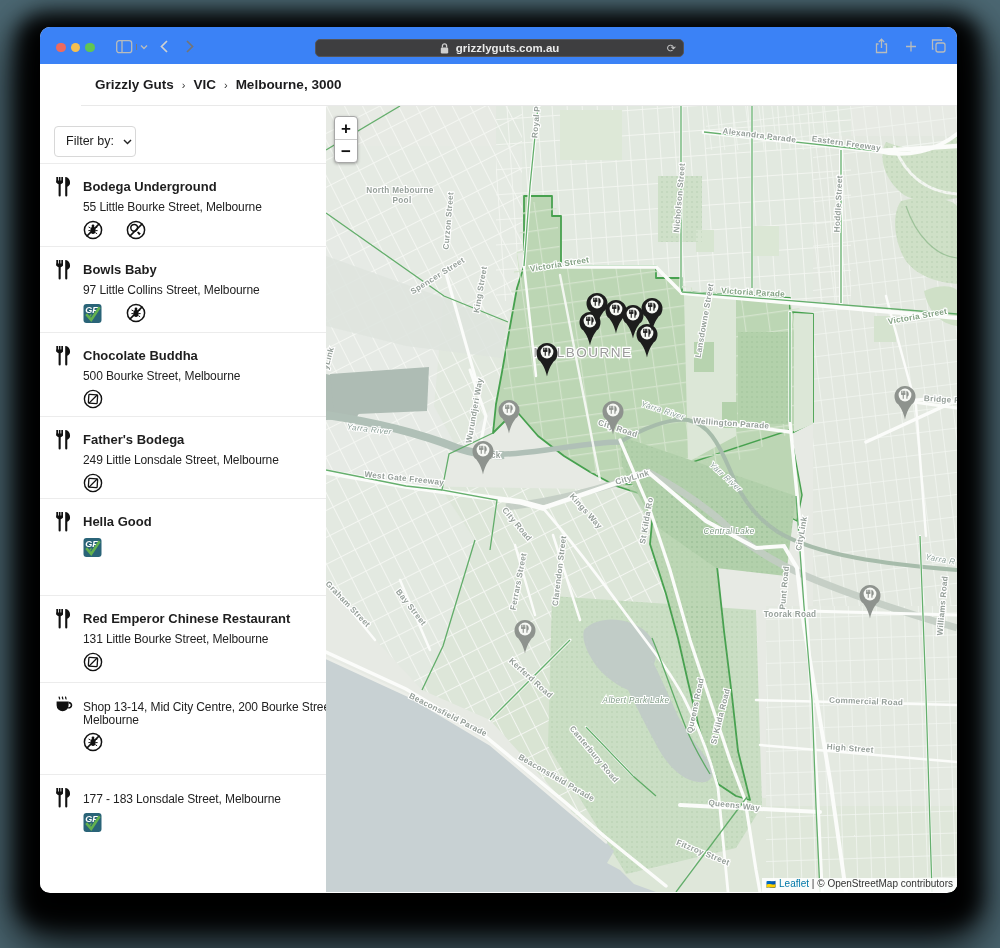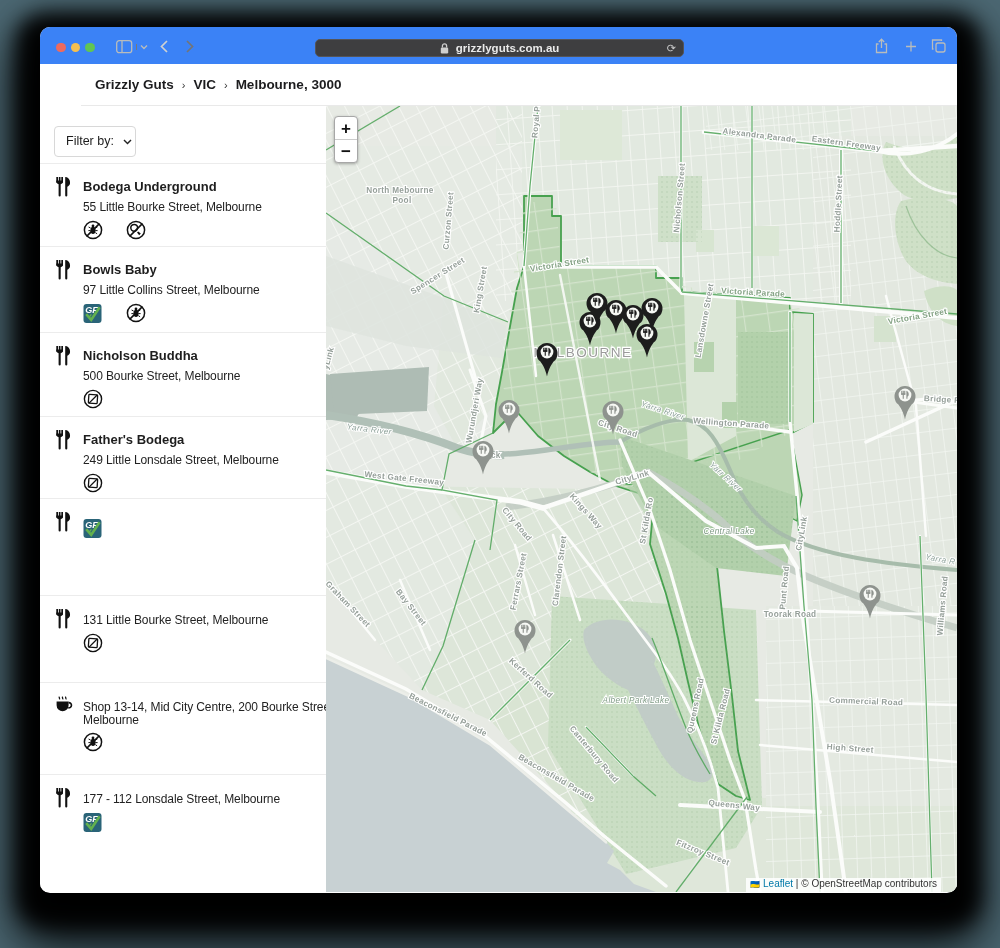--- a/index.html
+++ b/index.html
@@ -44,21 +44,21 @@
   .item .badges { margin:6px 0 0 27px; height:19px; display:flex; gap:23px; }
   
   #map { width:631px; height:786px; position:relative; background:#e9ece6; overflow:hidden; }
   #zoomctl {
     position:absolute; left:8px; top:10px; width:24px; height:47px; z-index:50;
     background:#fff; border:1px solid #a7a7a7; border-radius:4px; box-shadow:0 1px 3px rgba(0,0,0,0.3);
   }
   #zoomctl .zb { width:22px; height:23px; text-align:center; font-size:17px; font-weight:bold; color:#111; line-height:23px; }
   #zoomctl .zb:first-child { border-bottom:1px solid #ccc; }
   #attr {
-    position:absolute; right:16px; bottom:0; z-index:50; background:rgba(255,255,255,0.85);
+    position:absolute; right:0; bottom:0; z-index:50; background:rgba(255,255,255,0.85);
     font-size:10px; color:#333; padding:1px 4px 2px 4px; line-height:10.5px;
   }
   #attr a { color:#0078a8; text-decoration:none; }
 </style>
 </head>
 <body>
 <div id="win">
 
   <div id="chrome">
     <div class="dot" style="left:16px; background:#ed6a5e;"></div>
@@ -172,21 +172,21 @@
       <div class="item" style="height:84px">
         <span class="glyph"><svg width="15" height="20" viewBox="0 0 15 20">
                 <g fill="#111">
                   <rect x="0.3" y="0" width="1.7" height="5.4"></rect>
                   <rect x="2.8" y="0" width="1.7" height="5.4"></rect>
                   <rect x="5.3" y="0" width="1.7" height="5.4"></rect>
                   <path d="M0.3,3.4 h6.7 v2.2 a3.3,3.3 0 0 1 -2.3,1.6 l0,11.2 a1.05,1.05 0 0 1 -2.1,0 l0,-11.2 a3.3,3.3 0 0 1 -2.3,-1.6 z"></path>
                   <path d="M9.6,0 c3.2,0.6 4.9,3.6 4.4,6.6 c-0.3,1.7 -1.5,2.8 -2.7,3.2 l0,8.6 a1.05,1.05 0 0 1 -2.1,0 l0,-18.2 z"></path>
                 </g>
               </svg></span>
-        <h3>Nicholson Buddha</h3>
+        <h3>Chocolate Buddha</h3>
         <p>500 Bourke Street, Melbourne</p>
         <div class="badges">
           <svg width="20" height="20" viewBox="0 0 20 20">
                 <circle cx="10" cy="10" r="8.6" fill="none" stroke="#111" stroke-width="1.4"></circle>
                 <rect x="5.6" y="5.6" width="8.8" height="8.8" rx="0.8" fill="none" stroke="#111" stroke-width="1.3" transform="rotate(4 10 10)"></rect>
                 <line x1="5.8" y1="14.4" x2="14.4" y2="5.8" stroke="#111" stroke-width="1.3"></line>
               </svg>
         </div>
       </div>
       <div class="item" style="height:82px">
@@ -212,39 +212,41 @@
       <div class="item" style="height:97px">
         <span class="glyph"><svg width="15" height="20" viewBox="0 0 15 20">
                 <g fill="#111">
                   <rect x="0.3" y="0" width="1.7" height="5.4"></rect>
                   <rect x="2.8" y="0" width="1.7" height="5.4"></rect>
                   <rect x="5.3" y="0" width="1.7" height="5.4"></rect>
                   <path d="M0.3,3.4 h6.7 v2.2 a3.3,3.3 0 0 1 -2.3,1.6 l0,11.2 a1.05,1.05 0 0 1 -2.1,0 l0,-11.2 a3.3,3.3 0 0 1 -2.3,-1.6 z"></path>
                   <path d="M9.6,0 c3.2,0.6 4.9,3.6 4.4,6.6 c-0.3,1.7 -1.5,2.8 -2.7,3.2 l0,8.6 a1.05,1.05 0 0 1 -2.1,0 l0,-18.2 z"></path>
                 </g>
               </svg></span>
+        <h3>Hella Good</h3>
         <div class="badges">
           <svg width="20" height="21" viewBox="0 0 20 21">
                 <rect x="0.5" y="1" width="18" height="19" rx="3" fill="#2a6478"></rect>
                 <text x="2.2" y="9.8" font-size="9" font-style="italic" font-weight="bold" fill="#fff" font-family="Liberation Sans">GF</text>
                 <path d="M3.2,11.2 L8.2,16.8 L16.6,4.2" fill="none" stroke="#63b14e" stroke-width="2.6"></path>
                 <path d="M5.8,14.6 L8.4,11.4" fill="none" stroke="#63b14e" stroke-width="1.4"></path>
               </svg>
         </div>
       </div>
       <div class="item" style="height:87px">
         <span class="glyph"><svg width="15" height="20" viewBox="0 0 15 20">
                 <g fill="#111">
                   <rect x="0.3" y="0" width="1.7" height="5.4"></rect>
                   <rect x="2.8" y="0" width="1.7" height="5.4"></rect>
                   <rect x="5.3" y="0" width="1.7" height="5.4"></rect>
                   <path d="M0.3,3.4 h6.7 v2.2 a3.3,3.3 0 0 1 -2.3,1.6 l0,11.2 a1.05,1.05 0 0 1 -2.1,0 l0,-11.2 a3.3,3.3 0 0 1 -2.3,-1.6 z"></path>
                   <path d="M9.6,0 c3.2,0.6 4.9,3.6 4.4,6.6 c-0.3,1.7 -1.5,2.8 -2.7,3.2 l0,8.6 a1.05,1.05 0 0 1 -2.1,0 l0,-18.2 z"></path>
                 </g>
               </svg></span>
+        <h3>Red Emperor Chinese Restaurant</h3>
         <p>131 Little Bourke Street, Melbourne</p>
         <div class="badges">
           <svg width="20" height="20" viewBox="0 0 20 20">
                 <circle cx="10" cy="10" r="8.6" fill="none" stroke="#111" stroke-width="1.4"></circle>
                 <rect x="5.6" y="5.6" width="8.8" height="8.8" rx="0.8" fill="none" stroke="#111" stroke-width="1.3" transform="rotate(4 10 10)"></rect>
                 <line x1="5.8" y1="14.4" x2="14.4" y2="5.8" stroke="#111" stroke-width="1.3"></line>
               </svg>
         </div>
       </div>
       <div class="item" style="height:92px">
@@ -278,21 +280,21 @@
       <div class="item" style="border-bottom:none;">
         <span class="glyph"><svg width="15" height="20" viewBox="0 0 15 20">
                 <g fill="#111">
                   <rect x="0.3" y="0" width="1.7" height="5.4"></rect>
                   <rect x="2.8" y="0" width="1.7" height="5.4"></rect>
                   <rect x="5.3" y="0" width="1.7" height="5.4"></rect>
                   <path d="M0.3,3.4 h6.7 v2.2 a3.3,3.3 0 0 1 -2.3,1.6 l0,11.2 a1.05,1.05 0 0 1 -2.1,0 l0,-11.2 a3.3,3.3 0 0 1 -2.3,-1.6 z"></path>
                   <path d="M9.6,0 c3.2,0.6 4.9,3.6 4.4,6.6 c-0.3,1.7 -1.5,2.8 -2.7,3.2 l0,8.6 a1.05,1.05 0 0 1 -2.1,0 l0,-18.2 z"></path>
                 </g>
               </svg></span>
-        <p>177 - 112 Lonsdale Street, Melbourne</p>
+        <p>177 - 183 Lonsdale Street, Melbourne</p>
         <div class="badges">
           <svg width="20" height="21" viewBox="0 0 20 21">
                 <rect x="0.5" y="1" width="18" height="19" rx="3" fill="#2a6478"></rect>
                 <text x="2.2" y="9.8" font-size="9" font-style="italic" font-weight="bold" fill="#fff" font-family="Liberation Sans">GF</text>
                 <path d="M3.2,11.2 L8.2,16.8 L16.6,4.2" fill="none" stroke="#63b14e" stroke-width="2.6"></path>
                 <path d="M5.8,14.6 L8.4,11.4" fill="none" stroke="#63b14e" stroke-width="1.4"></path>
               </svg>
         </div>
       </div>
       </div>

